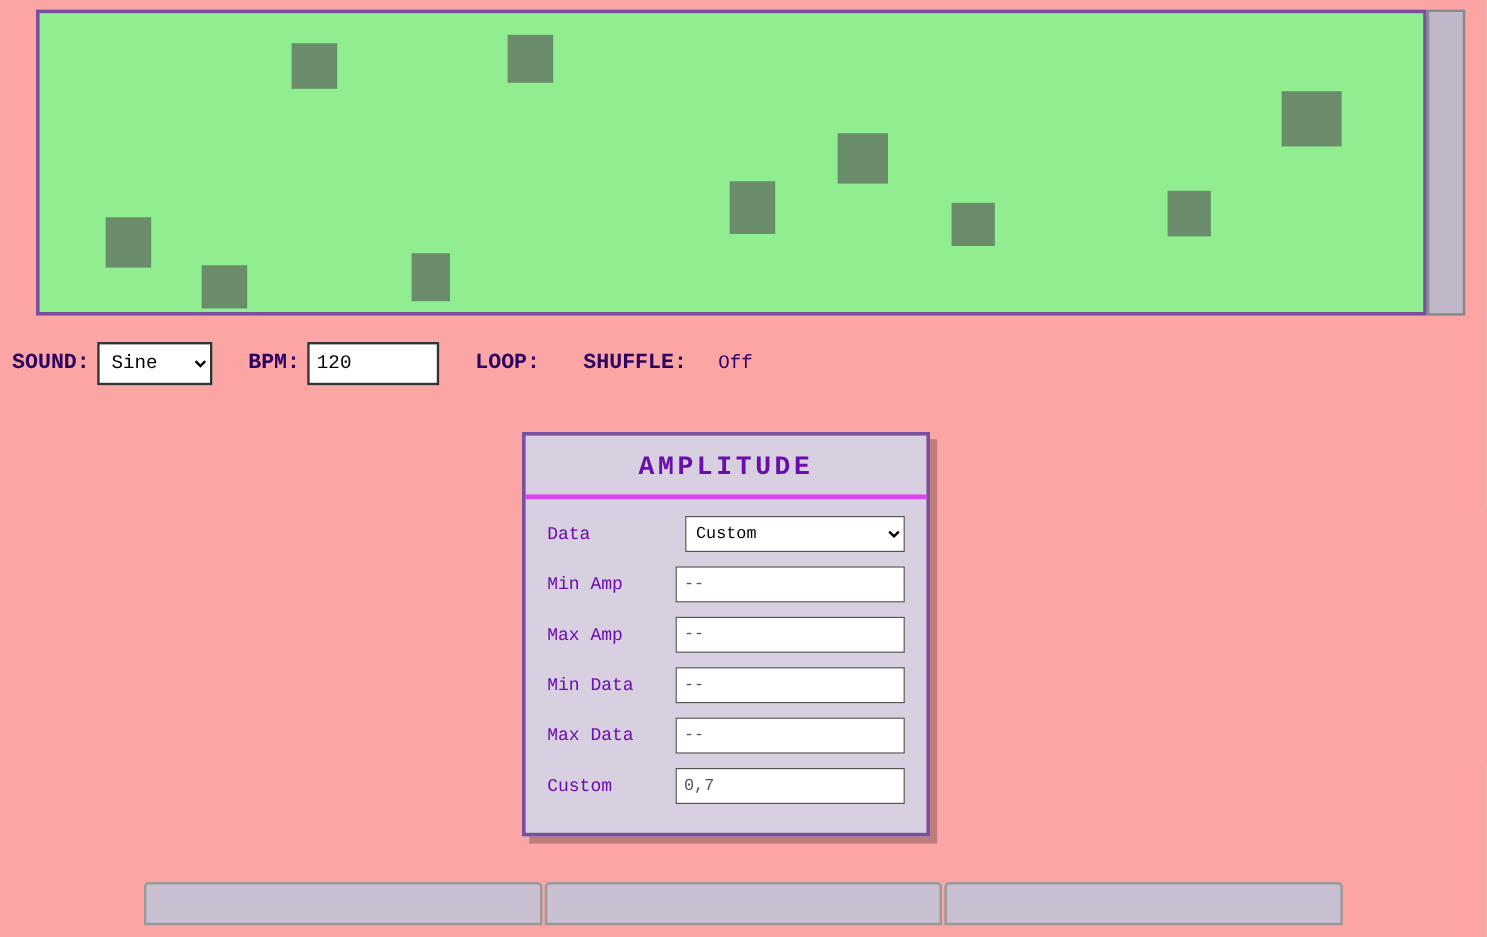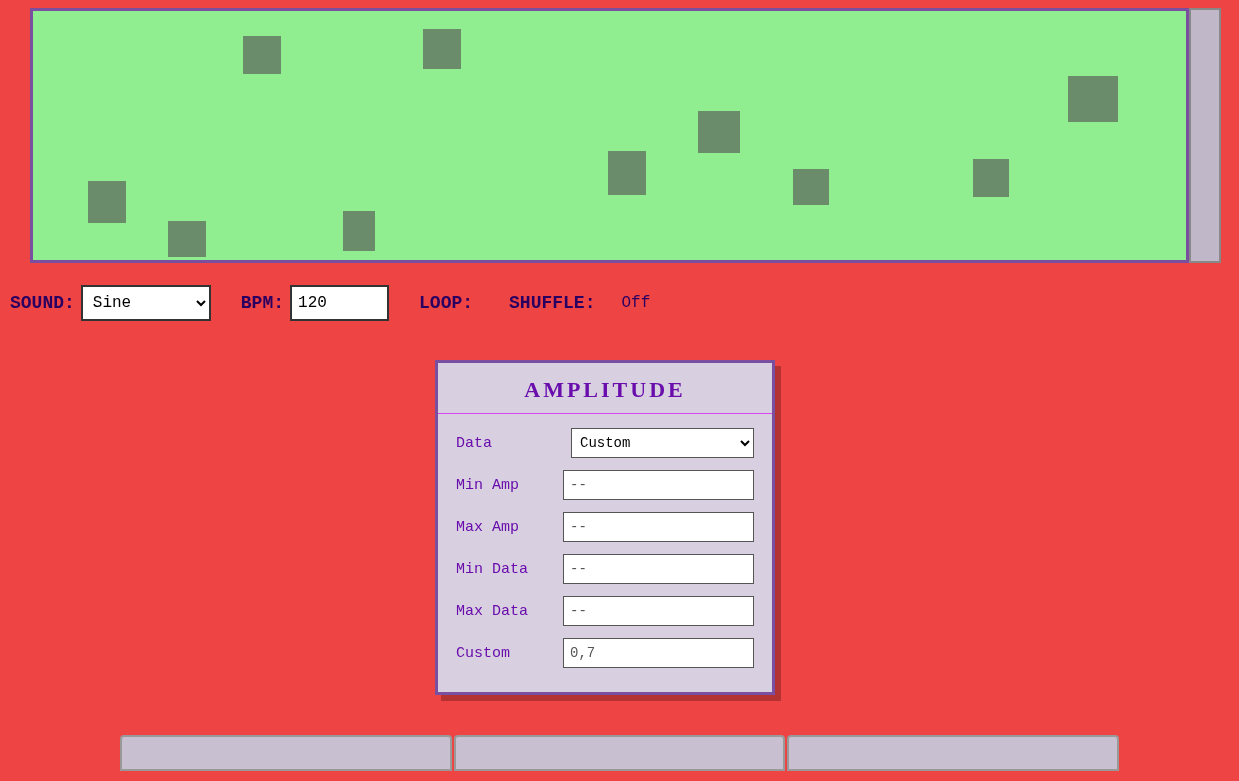--- a/index.html
+++ b/index.html
@@ -9,21 +9,21 @@
       font-family: 'Courier New', Courier, monospace;
       width: 1239px;
       height: 781px;
       overflow: hidden;
       position: relative;
     }
 
     .main-container {
       width: 1239px;
       height: 781px;
-      background: #ef4444;
+      background: #fca5a5;
       position: relative;
     }
 
     
     .viz-area {
       position: absolute;
       top: 8px;
       left: 30px;
       right: 50px;
       height: 255px;
@@ -75,25 +75,25 @@
     .ctrl-select, .ctrl-input {
       font-family: 'Courier New', monospace;
       font-size: 16px;
       background: white;
       border: 2px solid #333;
       padding: 3px 6px;
       height: 36px;
     }
 
     .ctrl-select {
-      width: 130px;
+      width: 96px;
     }
 
     .ctrl-input {
-      width: 99px;
+      width: 110px;
     }
 
     .ctrl-group {
       display: flex;
       align-items: center;
       margin-right: 30px;
     }
 
     
     .amplitude-panel {
@@ -104,24 +104,24 @@
       background: #d8d0e0;
       border: 3px solid #7b4fa0;
       box-shadow: 6px 6px 0px rgba(0,0,0,0.25);
     }
 
     .amplitude-title {
       text-align: center;
       color: #6a0dad;
       font-size: 22px;
       font-weight: bold;
-      font-family: Liberation Serif, serif;
+      font-family: Liberation Mono, monospace;
       letter-spacing: 3px;
       padding: 14px 0 10px 0;
-      border-bottom: 1px solid #d946ef;
+      border-bottom: 4px solid #d946ef;
     }
 
     .amplitude-body {
       padding: 10px 18px 16px 18px;
     }
 
     .amp-row {
       display: flex;
       align-items: center;
       margin-bottom: 4px;

